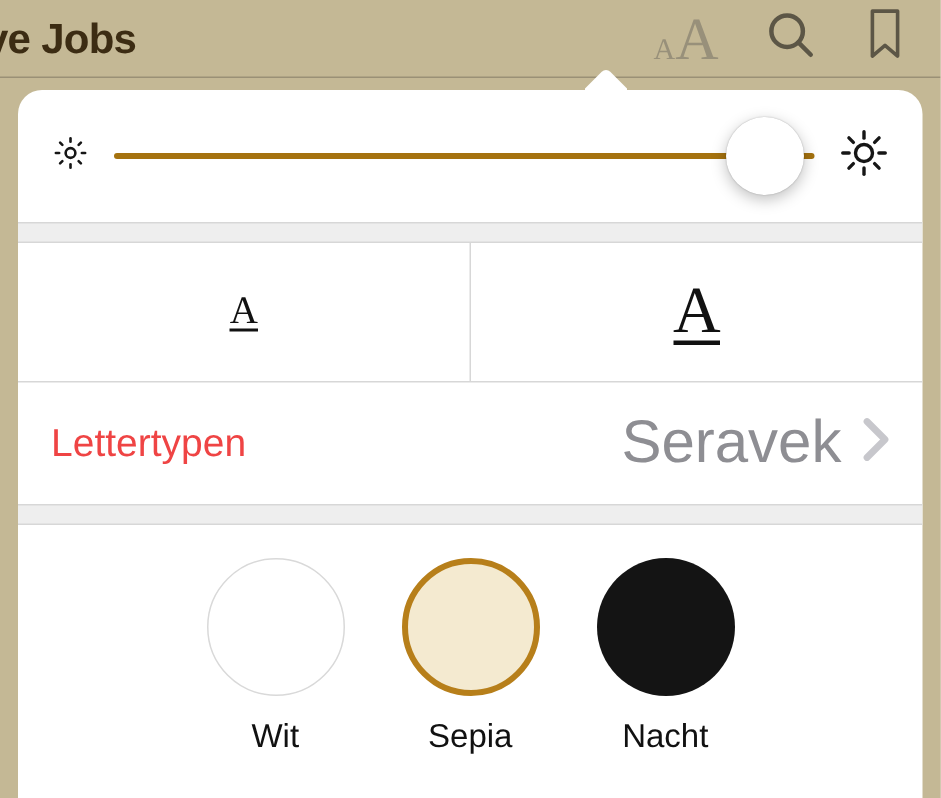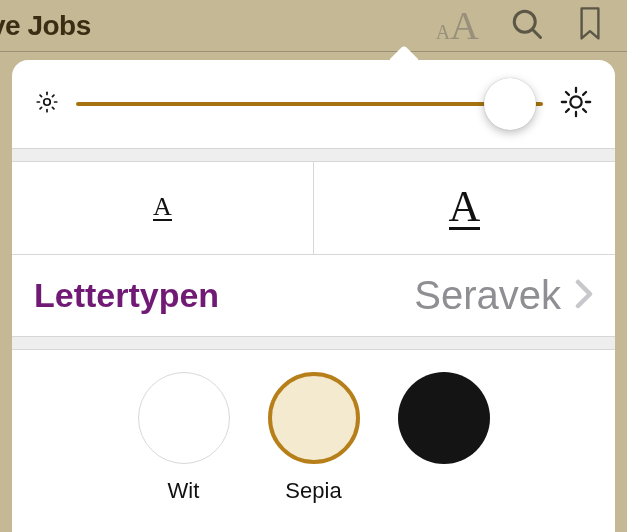--- a/index.html
+++ b/index.html
@@ -130,23 +130,23 @@
   .hr-thin {
     height: 1px;
     background: #d7d7d7;
   }
   .font-row {
     display: flex;
     align-items: center;
     padding: 18px 22px;
   }
   .font-label {
-    font-size: 34px;
-    font-weight: 700;
-    color: #701a75;
+    font-size: 26px;
+    font-weight: 400;
+    color: #ef4444;
   }
   .font-value {
     margin-left: auto;
     font-size: 40px;
     color: #8e8e93;
     margin-right: 14px;
   }
   .chevron {
     color: #c7c7cc;
   }
@@ -264,17 +264,18 @@
       <div class="theme">
         <div class="swatch wit"></div>
         <span class="theme-label">Wit</span>
       </div>
       <div class="theme">
         <div class="swatch sepia"></div>
         <span class="theme-label">Sepia</span>
       </div>
       <div class="theme">
         <div class="swatch nacht"></div>
+        <span class="theme-label">Nacht</span>
       </div>
     </div>
 
   </div>
 </div>
 
 </body></html>

